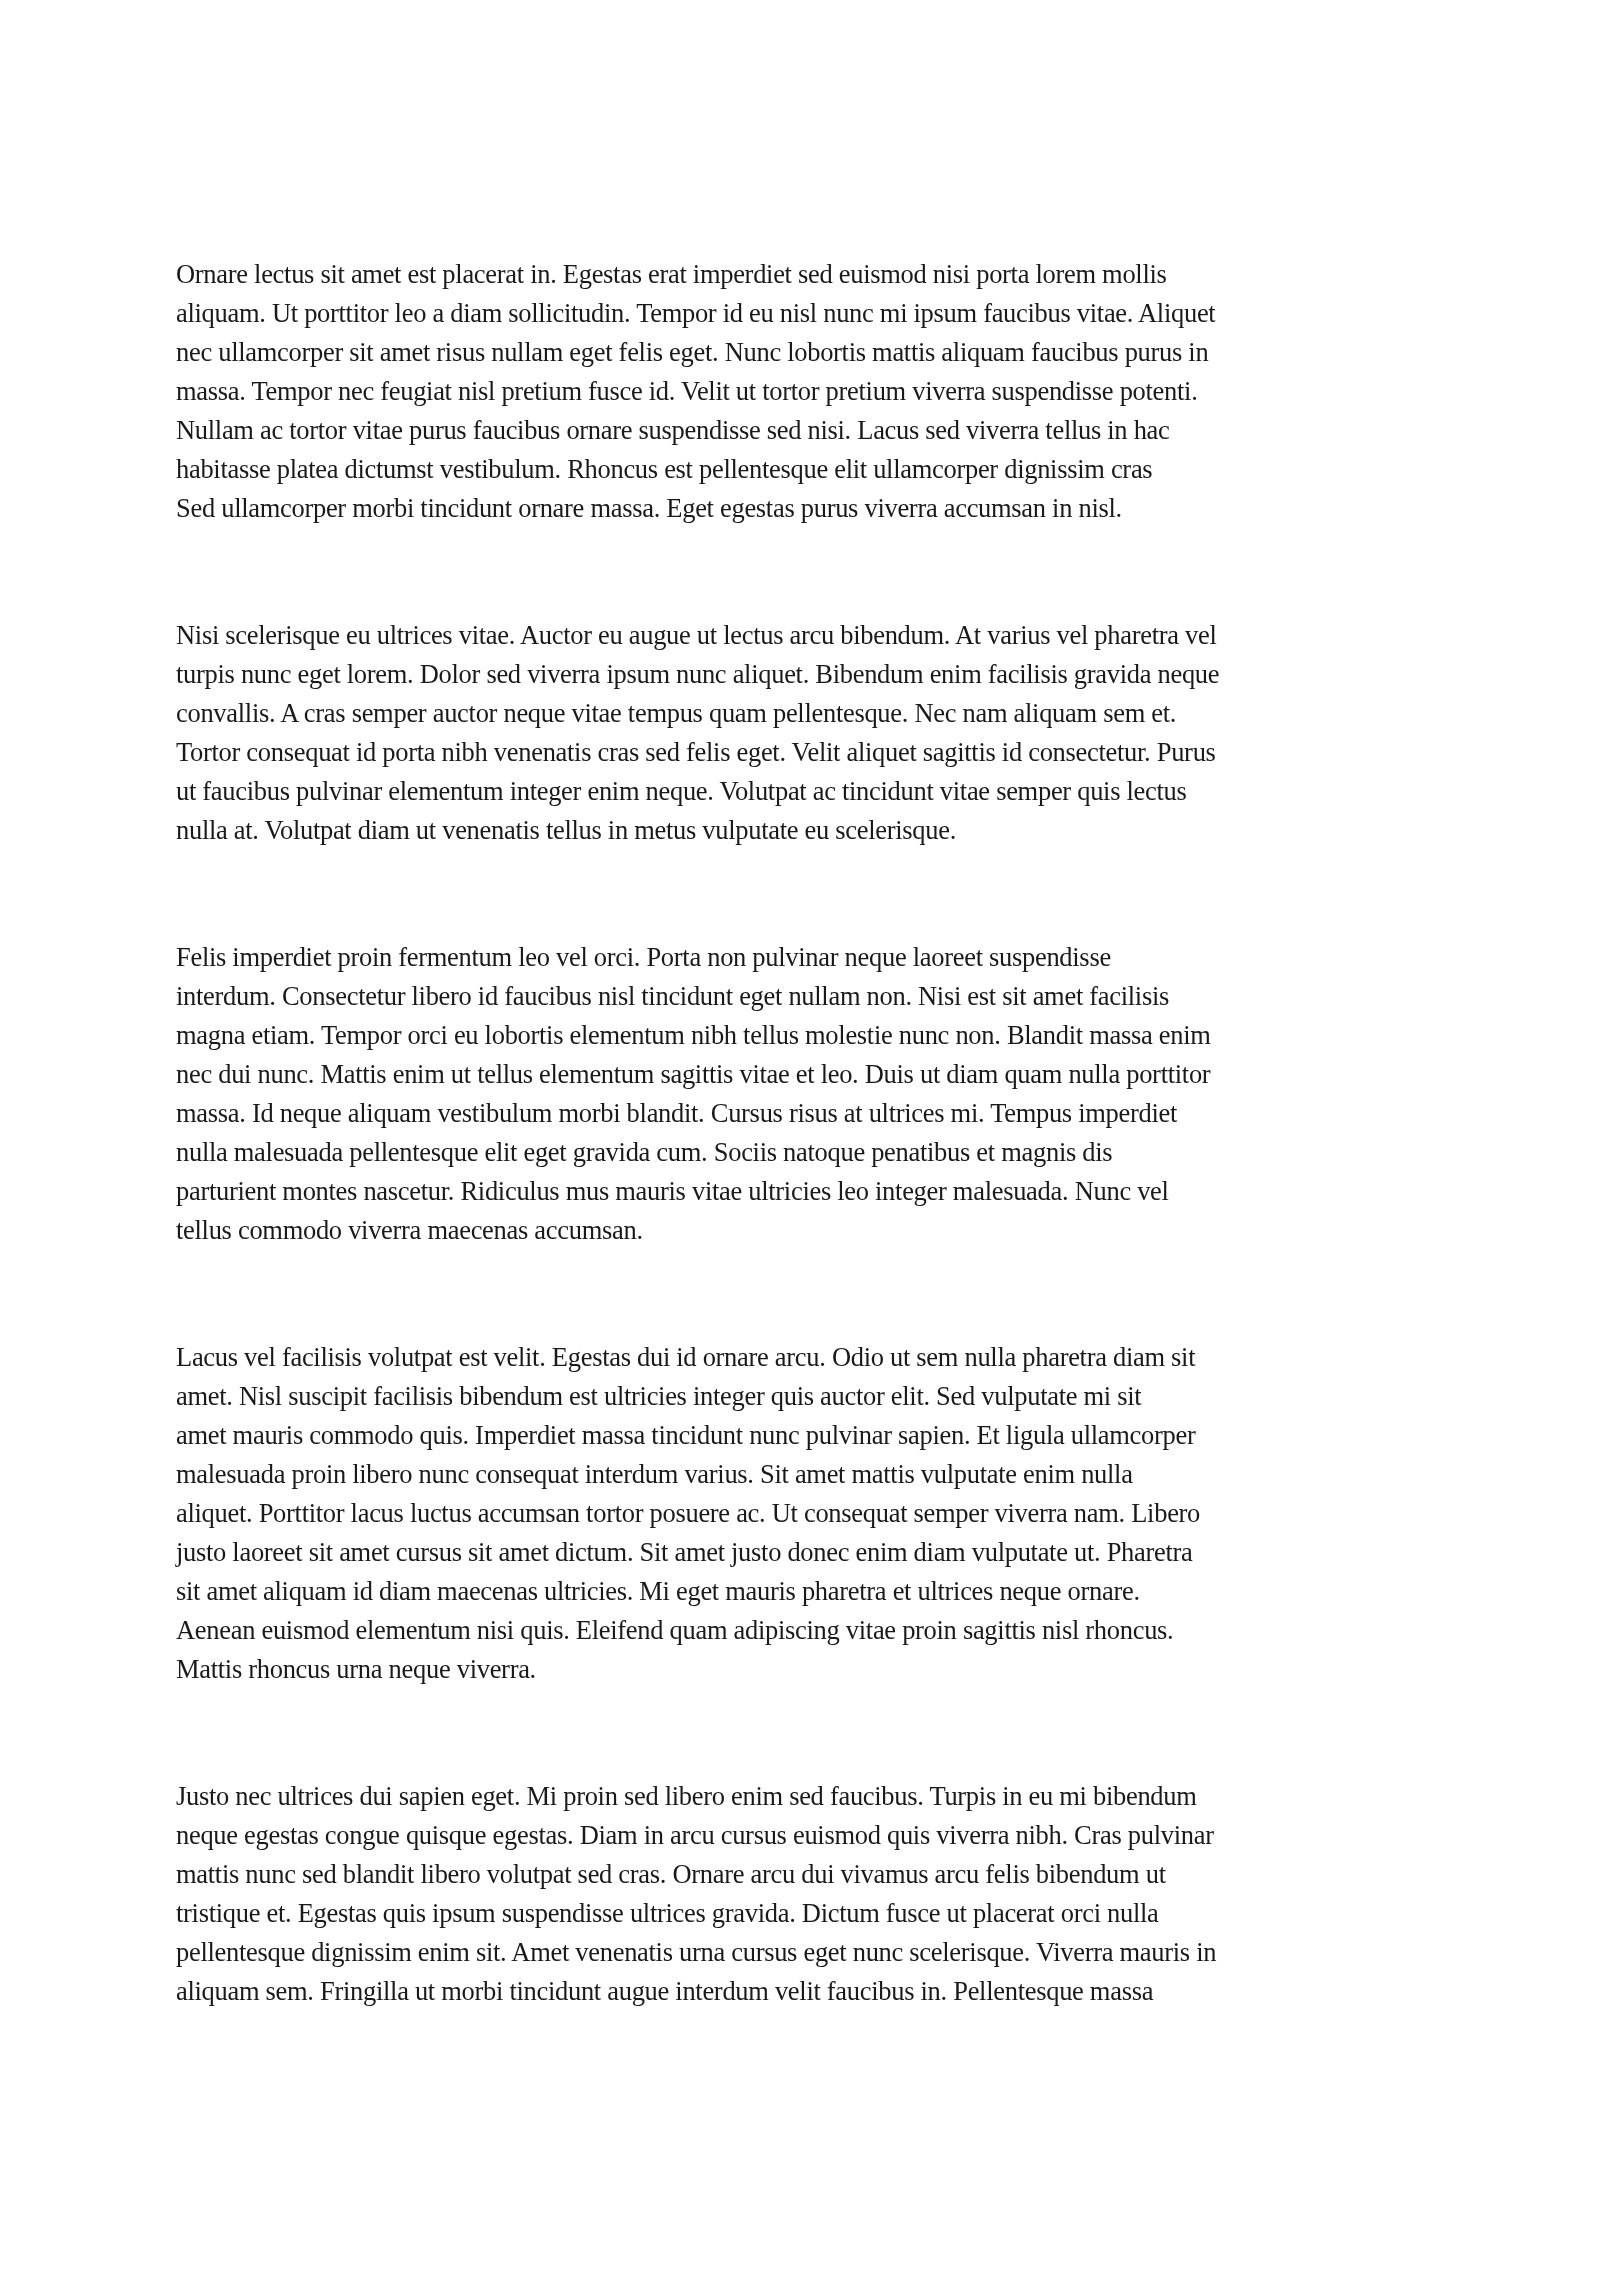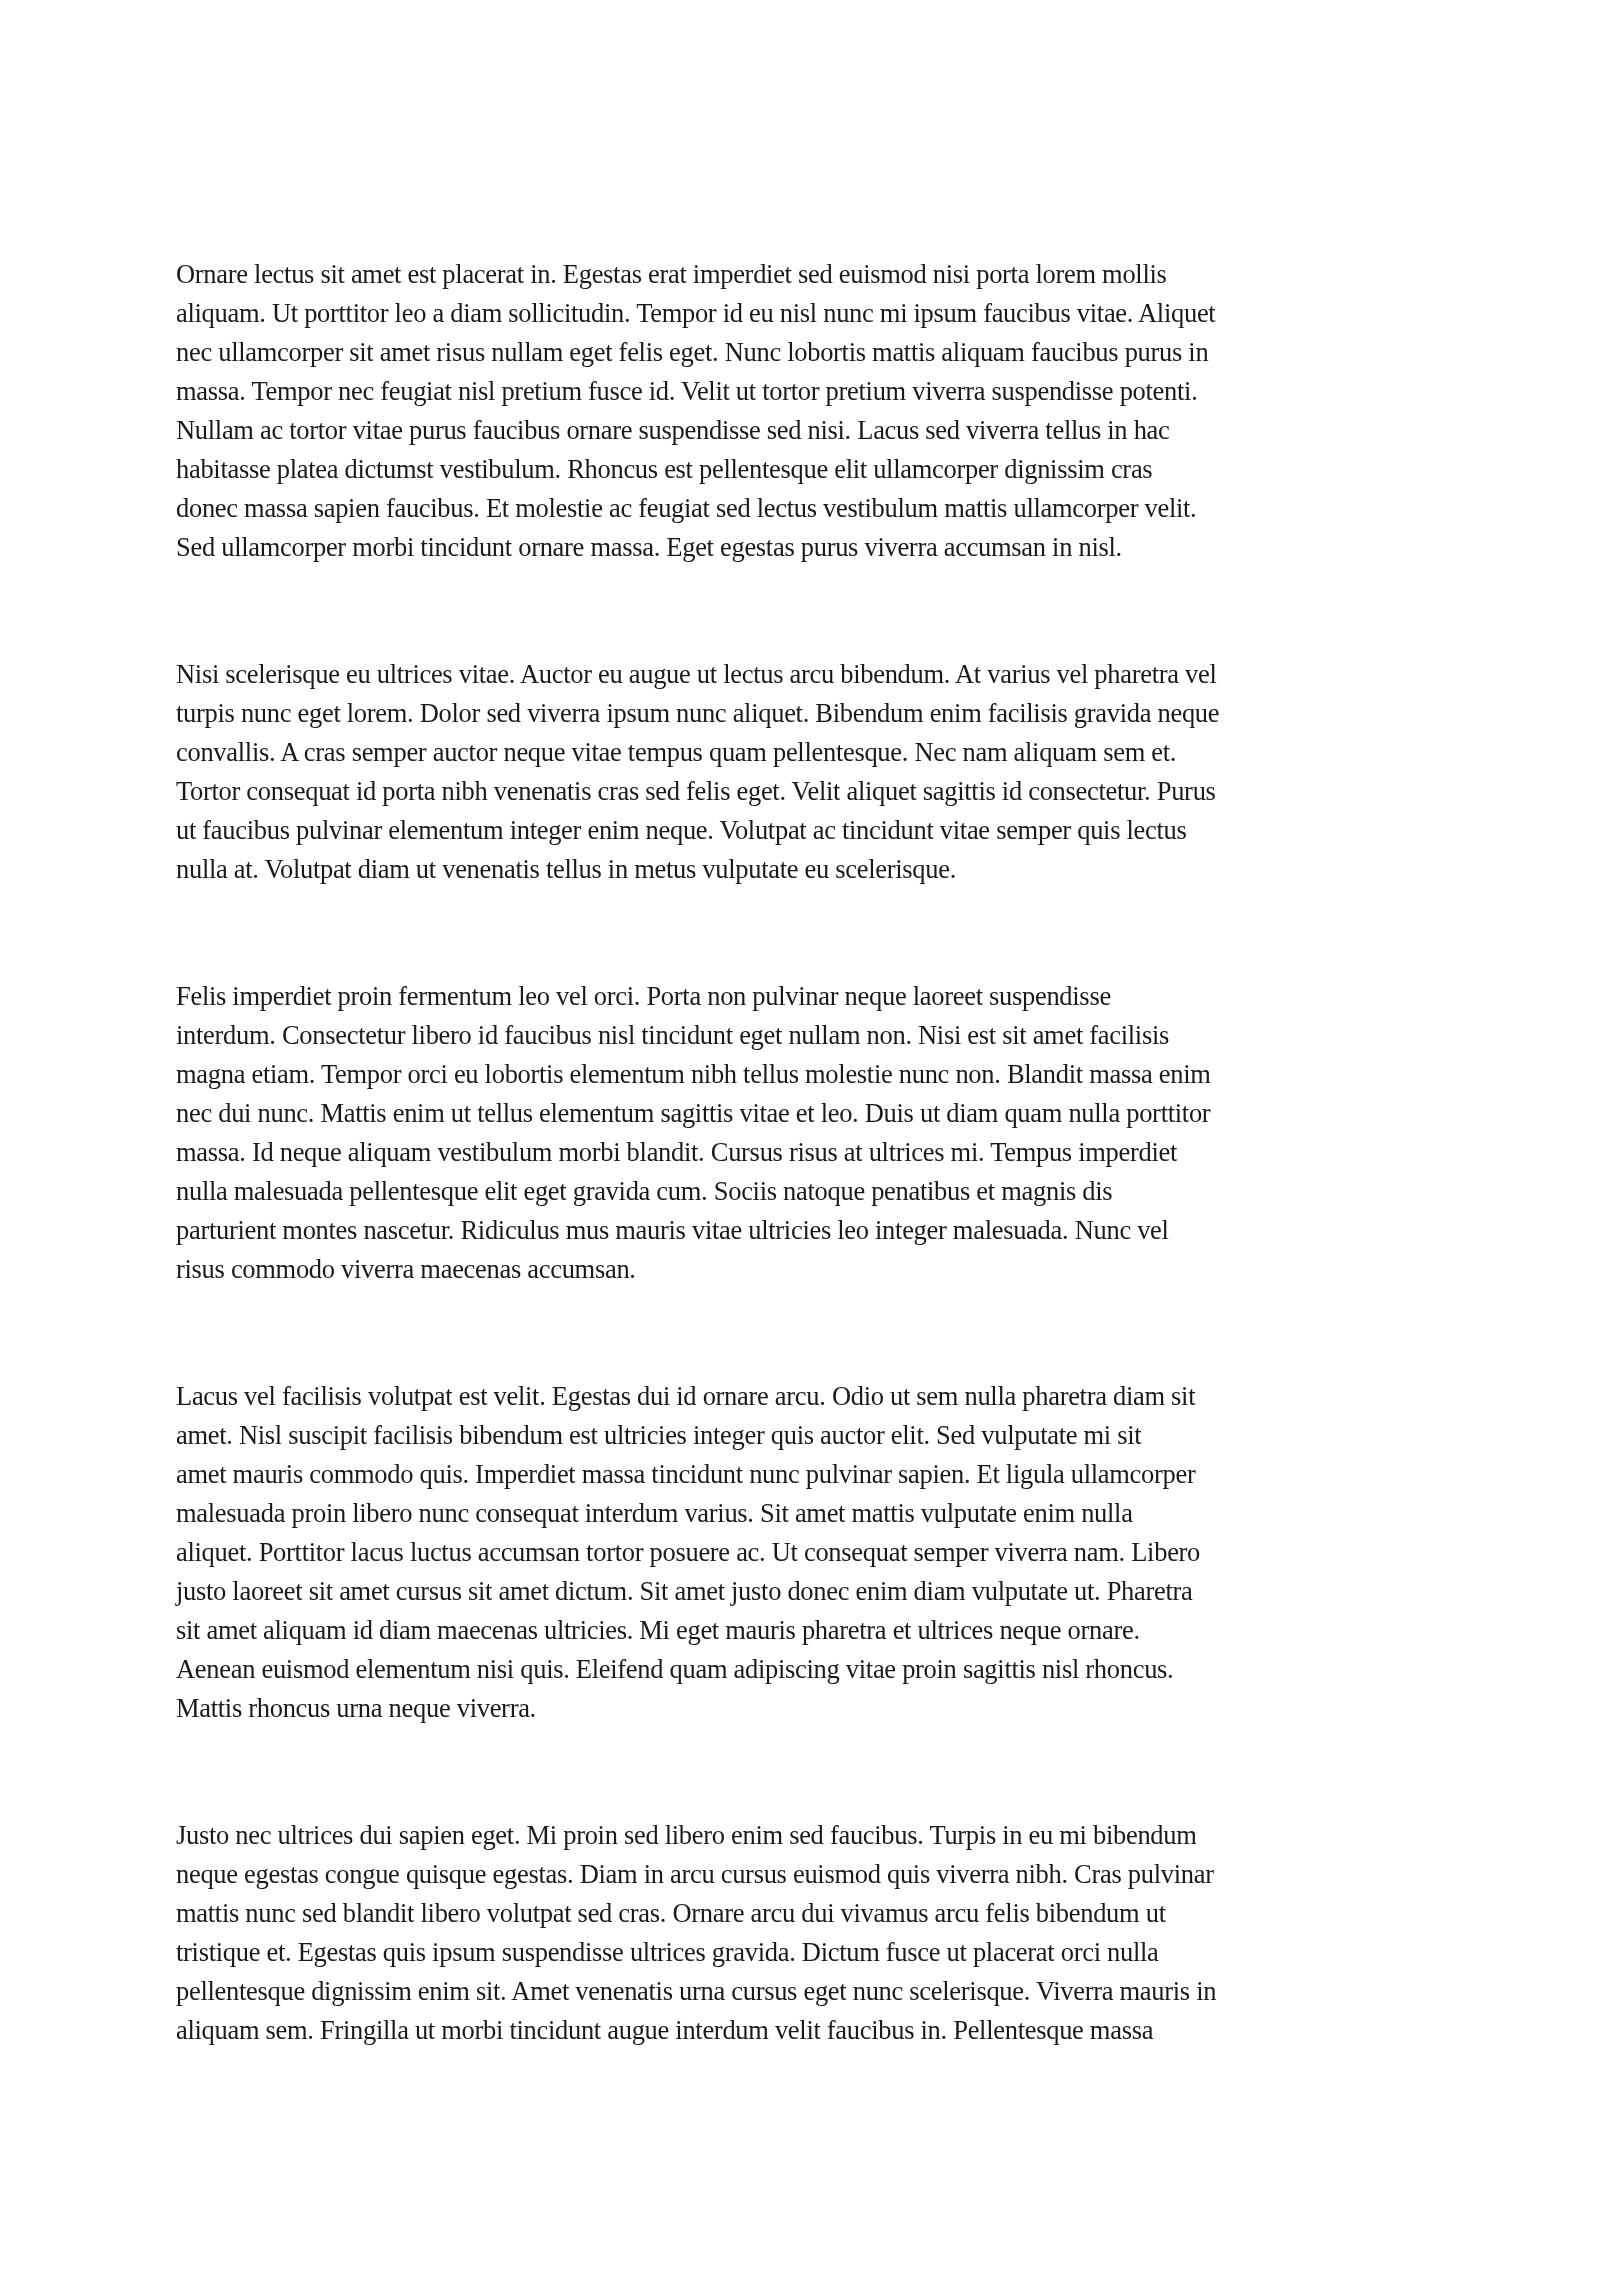--- a/index.html
+++ b/index.html
@@ -35,42 +35,41 @@
 
 <div class="page">
 
   <p class="para">
     <span class="line">Ornare lectus sit amet est placerat in. Egestas erat imperdiet sed euismod nisi porta lorem mollis</span>
     <span class="line">aliquam. Ut porttitor leo a diam sollicitudin. Tempor id eu nisl nunc mi ipsum faucibus vitae. Aliquet</span>
     <span class="line">nec ullamcorper sit amet risus nullam eget felis eget. Nunc lobortis mattis aliquam faucibus purus in</span>
     <span class="line">massa. Tempor nec feugiat nisl pretium fusce id. Velit ut tortor pretium viverra suspendisse potenti.</span>
     <span class="line">Nullam ac tortor vitae purus faucibus ornare suspendisse sed nisi. Lacus sed viverra tellus in hac</span>
     <span class="line">habitasse platea dictumst vestibulum. Rhoncus est pellentesque elit ullamcorper dignissim cras</span>
-    <span class="line">donec massa sapien faucibus. Et molestie ac feugiat sed lectus vestibulum mattis ullamcorper velit.</span>
     <span class="line">Sed ullamcorper morbi tincidunt ornare massa. Eget egestas purus viverra accumsan in nisl.</span>
   </p>
 
   <p class="para">
     <span class="line">Nisi scelerisque eu ultrices vitae. Auctor eu augue ut lectus arcu bibendum. At varius vel pharetra vel</span>
     <span class="line">turpis nunc eget lorem. Dolor sed viverra ipsum nunc aliquet. Bibendum enim facilisis gravida neque</span>
     <span class="line">convallis. A cras semper auctor neque vitae tempus quam pellentesque. Nec nam aliquam sem et.</span>
     <span class="line">Tortor consequat id porta nibh venenatis cras sed felis eget. Velit aliquet sagittis id consectetur. Purus</span>
     <span class="line">ut faucibus pulvinar elementum integer enim neque. Volutpat ac tincidunt vitae semper quis lectus</span>
     <span class="line">nulla at. Volutpat diam ut venenatis tellus in metus vulputate eu scelerisque.</span>
   </p>
 
   <p class="para">
     <span class="line">Felis imperdiet proin fermentum leo vel orci. Porta non pulvinar neque laoreet suspendisse</span>
     <span class="line">interdum. Consectetur libero id faucibus nisl tincidunt eget nullam non. Nisi est sit amet facilisis</span>
     <span class="line">magna etiam. Tempor orci eu lobortis elementum nibh tellus molestie nunc non. Blandit massa enim</span>
     <span class="line">nec dui nunc. Mattis enim ut tellus elementum sagittis vitae et leo. Duis ut diam quam nulla porttitor</span>
     <span class="line">massa. Id neque aliquam vestibulum morbi blandit. Cursus risus at ultrices mi. Tempus imperdiet</span>
     <span class="line">nulla malesuada pellentesque elit eget gravida cum. Sociis natoque penatibus et magnis dis</span>
     <span class="line">parturient montes nascetur. Ridiculus mus mauris vitae ultricies leo integer malesuada. Nunc vel</span>
-    <span class="line">risus commodo viverra maecenas accumsan.</span>
+    <span class="line">tellus commodo viverra maecenas accumsan.</span>
   </p>
 
   <p class="para">
     <span class="line">Lacus vel facilisis volutpat est velit. Egestas dui id ornare arcu. Odio ut sem nulla pharetra diam sit</span>
     <span class="line">amet. Nisl suscipit facilisis bibendum est ultricies integer quis auctor elit. Sed vulputate mi sit</span>
     <span class="line">amet mauris commodo quis. Imperdiet massa tincidunt nunc pulvinar sapien. Et ligula ullamcorper</span>
     <span class="line">malesuada proin libero nunc consequat interdum varius. Sit amet mattis vulputate enim nulla</span>
     <span class="line">aliquet. Porttitor lacus luctus accumsan tortor posuere ac. Ut consequat semper viverra nam. Libero</span>
     <span class="line">justo laoreet sit amet cursus sit amet dictum. Sit amet justo donec enim diam vulputate ut. Pharetra</span>
     <span class="line">sit amet aliquam id diam maecenas ultricies. Mi eget mauris pharetra et ultrices neque ornare.</span>

